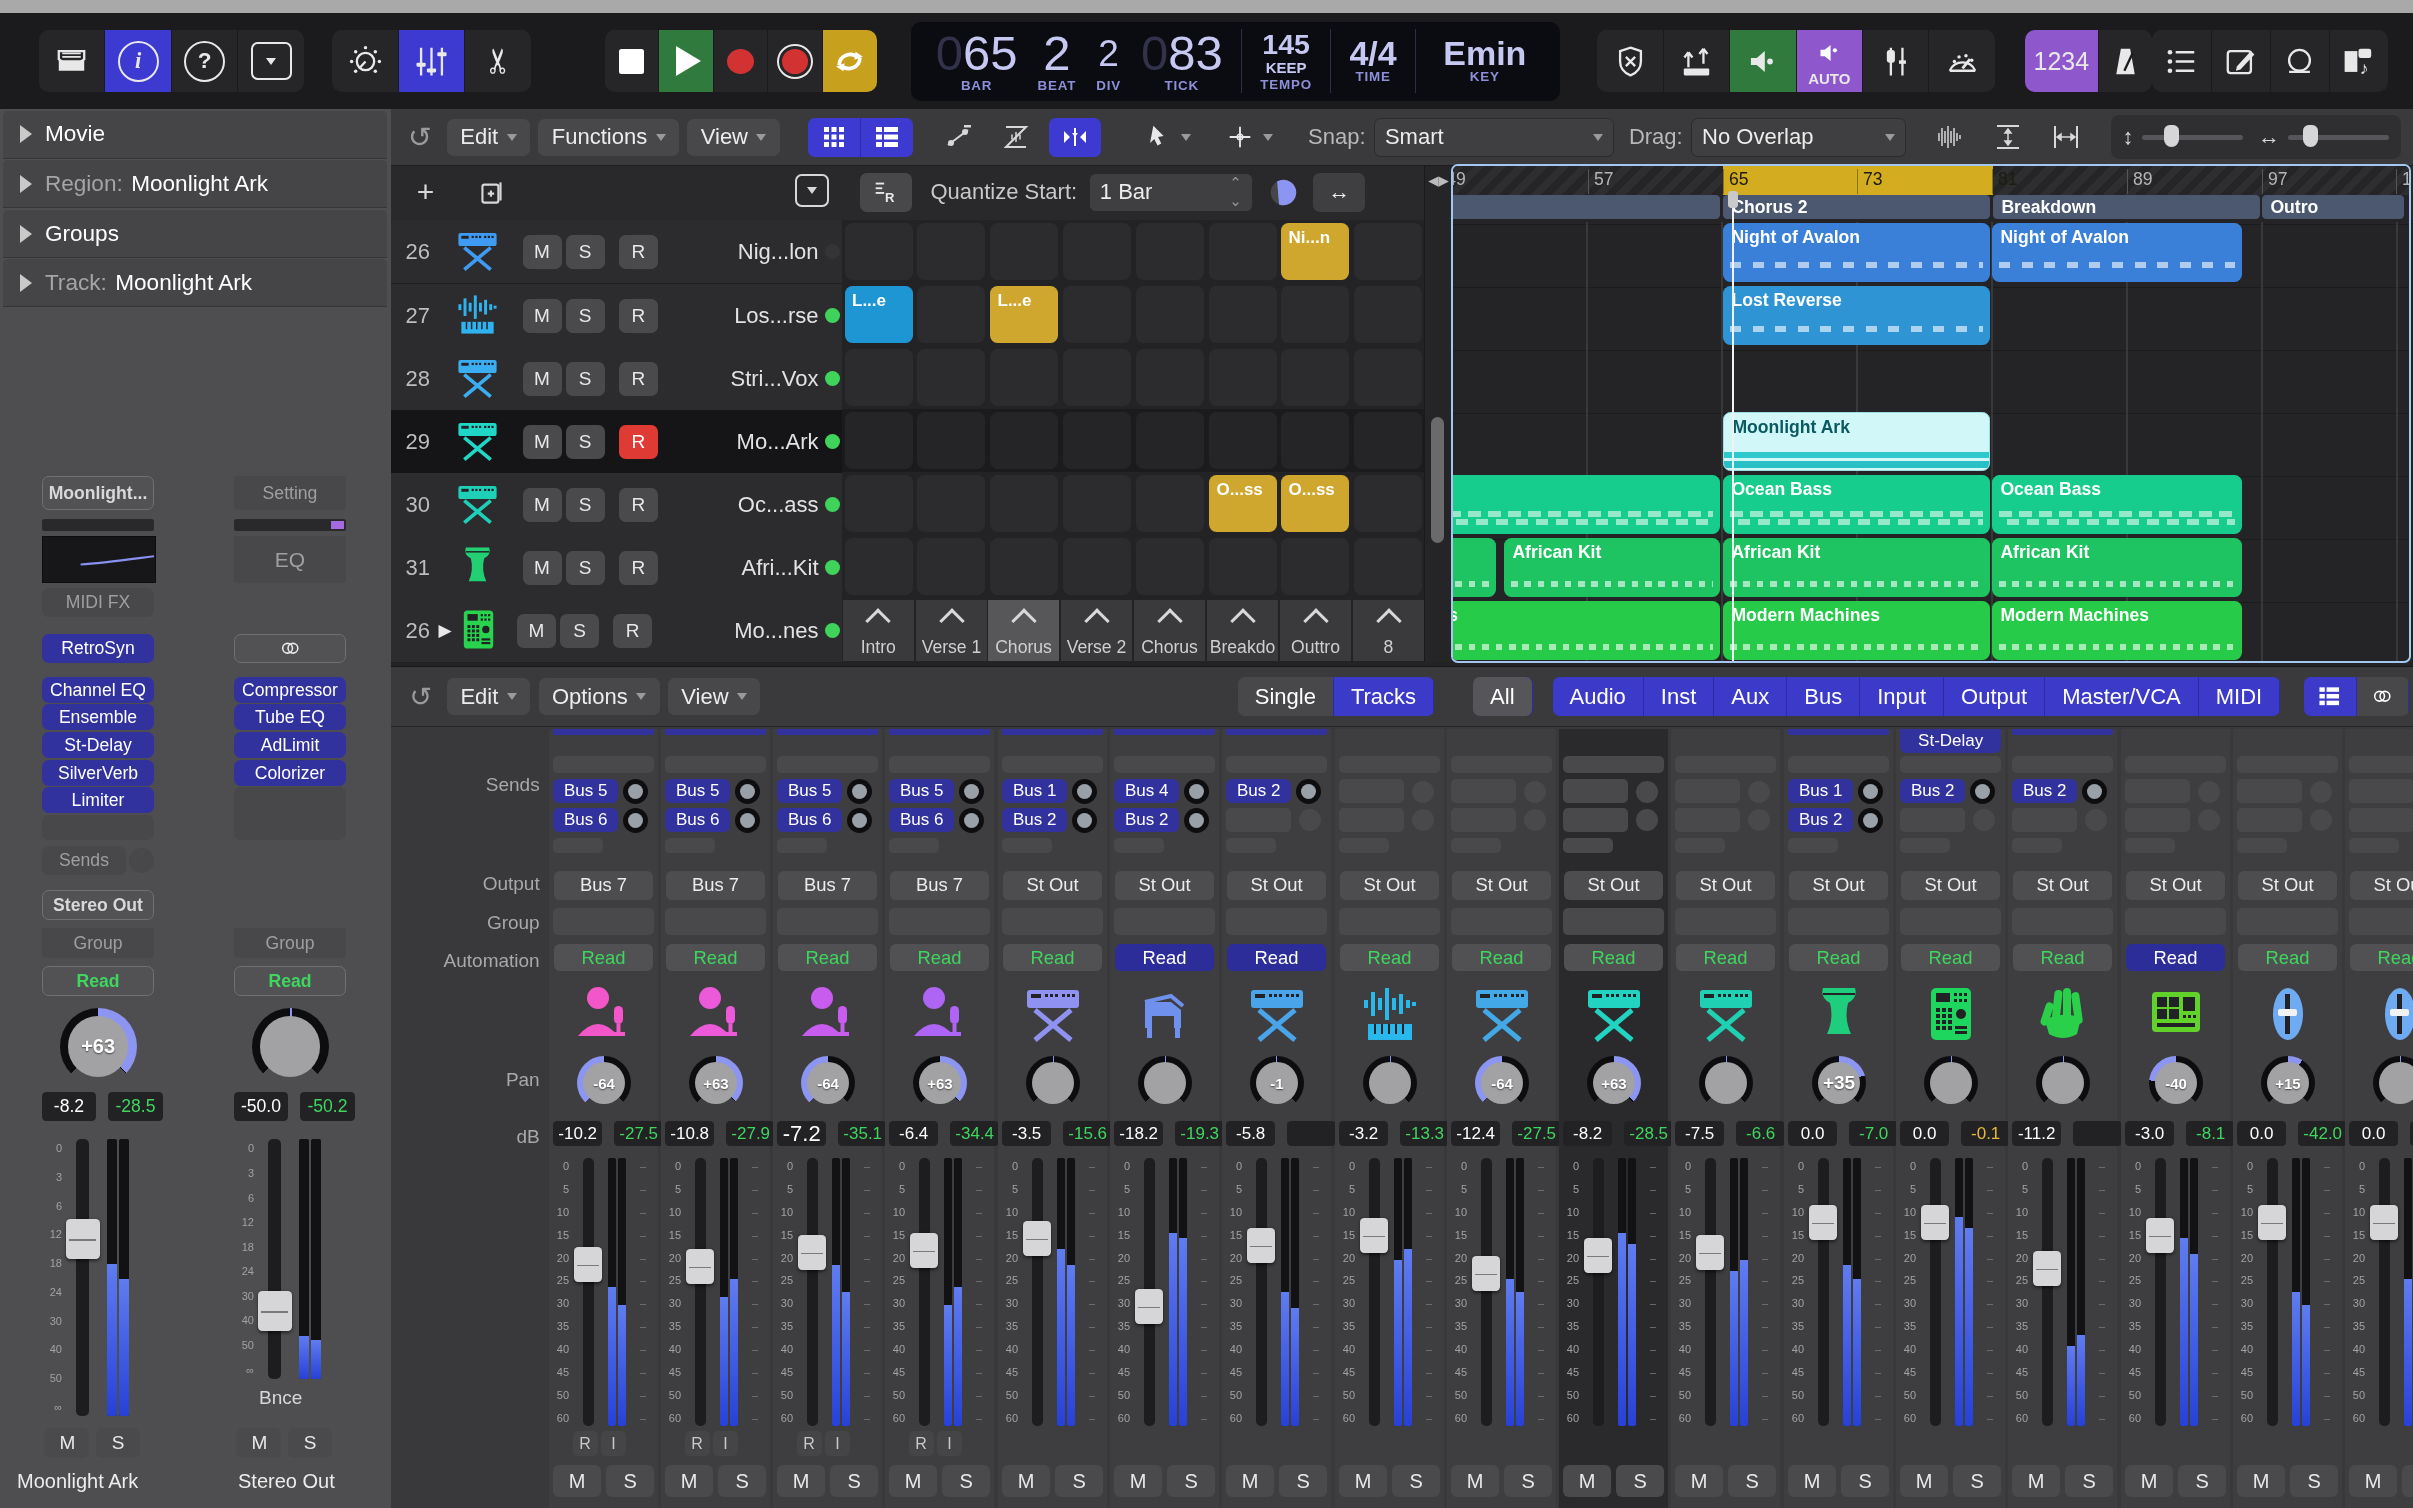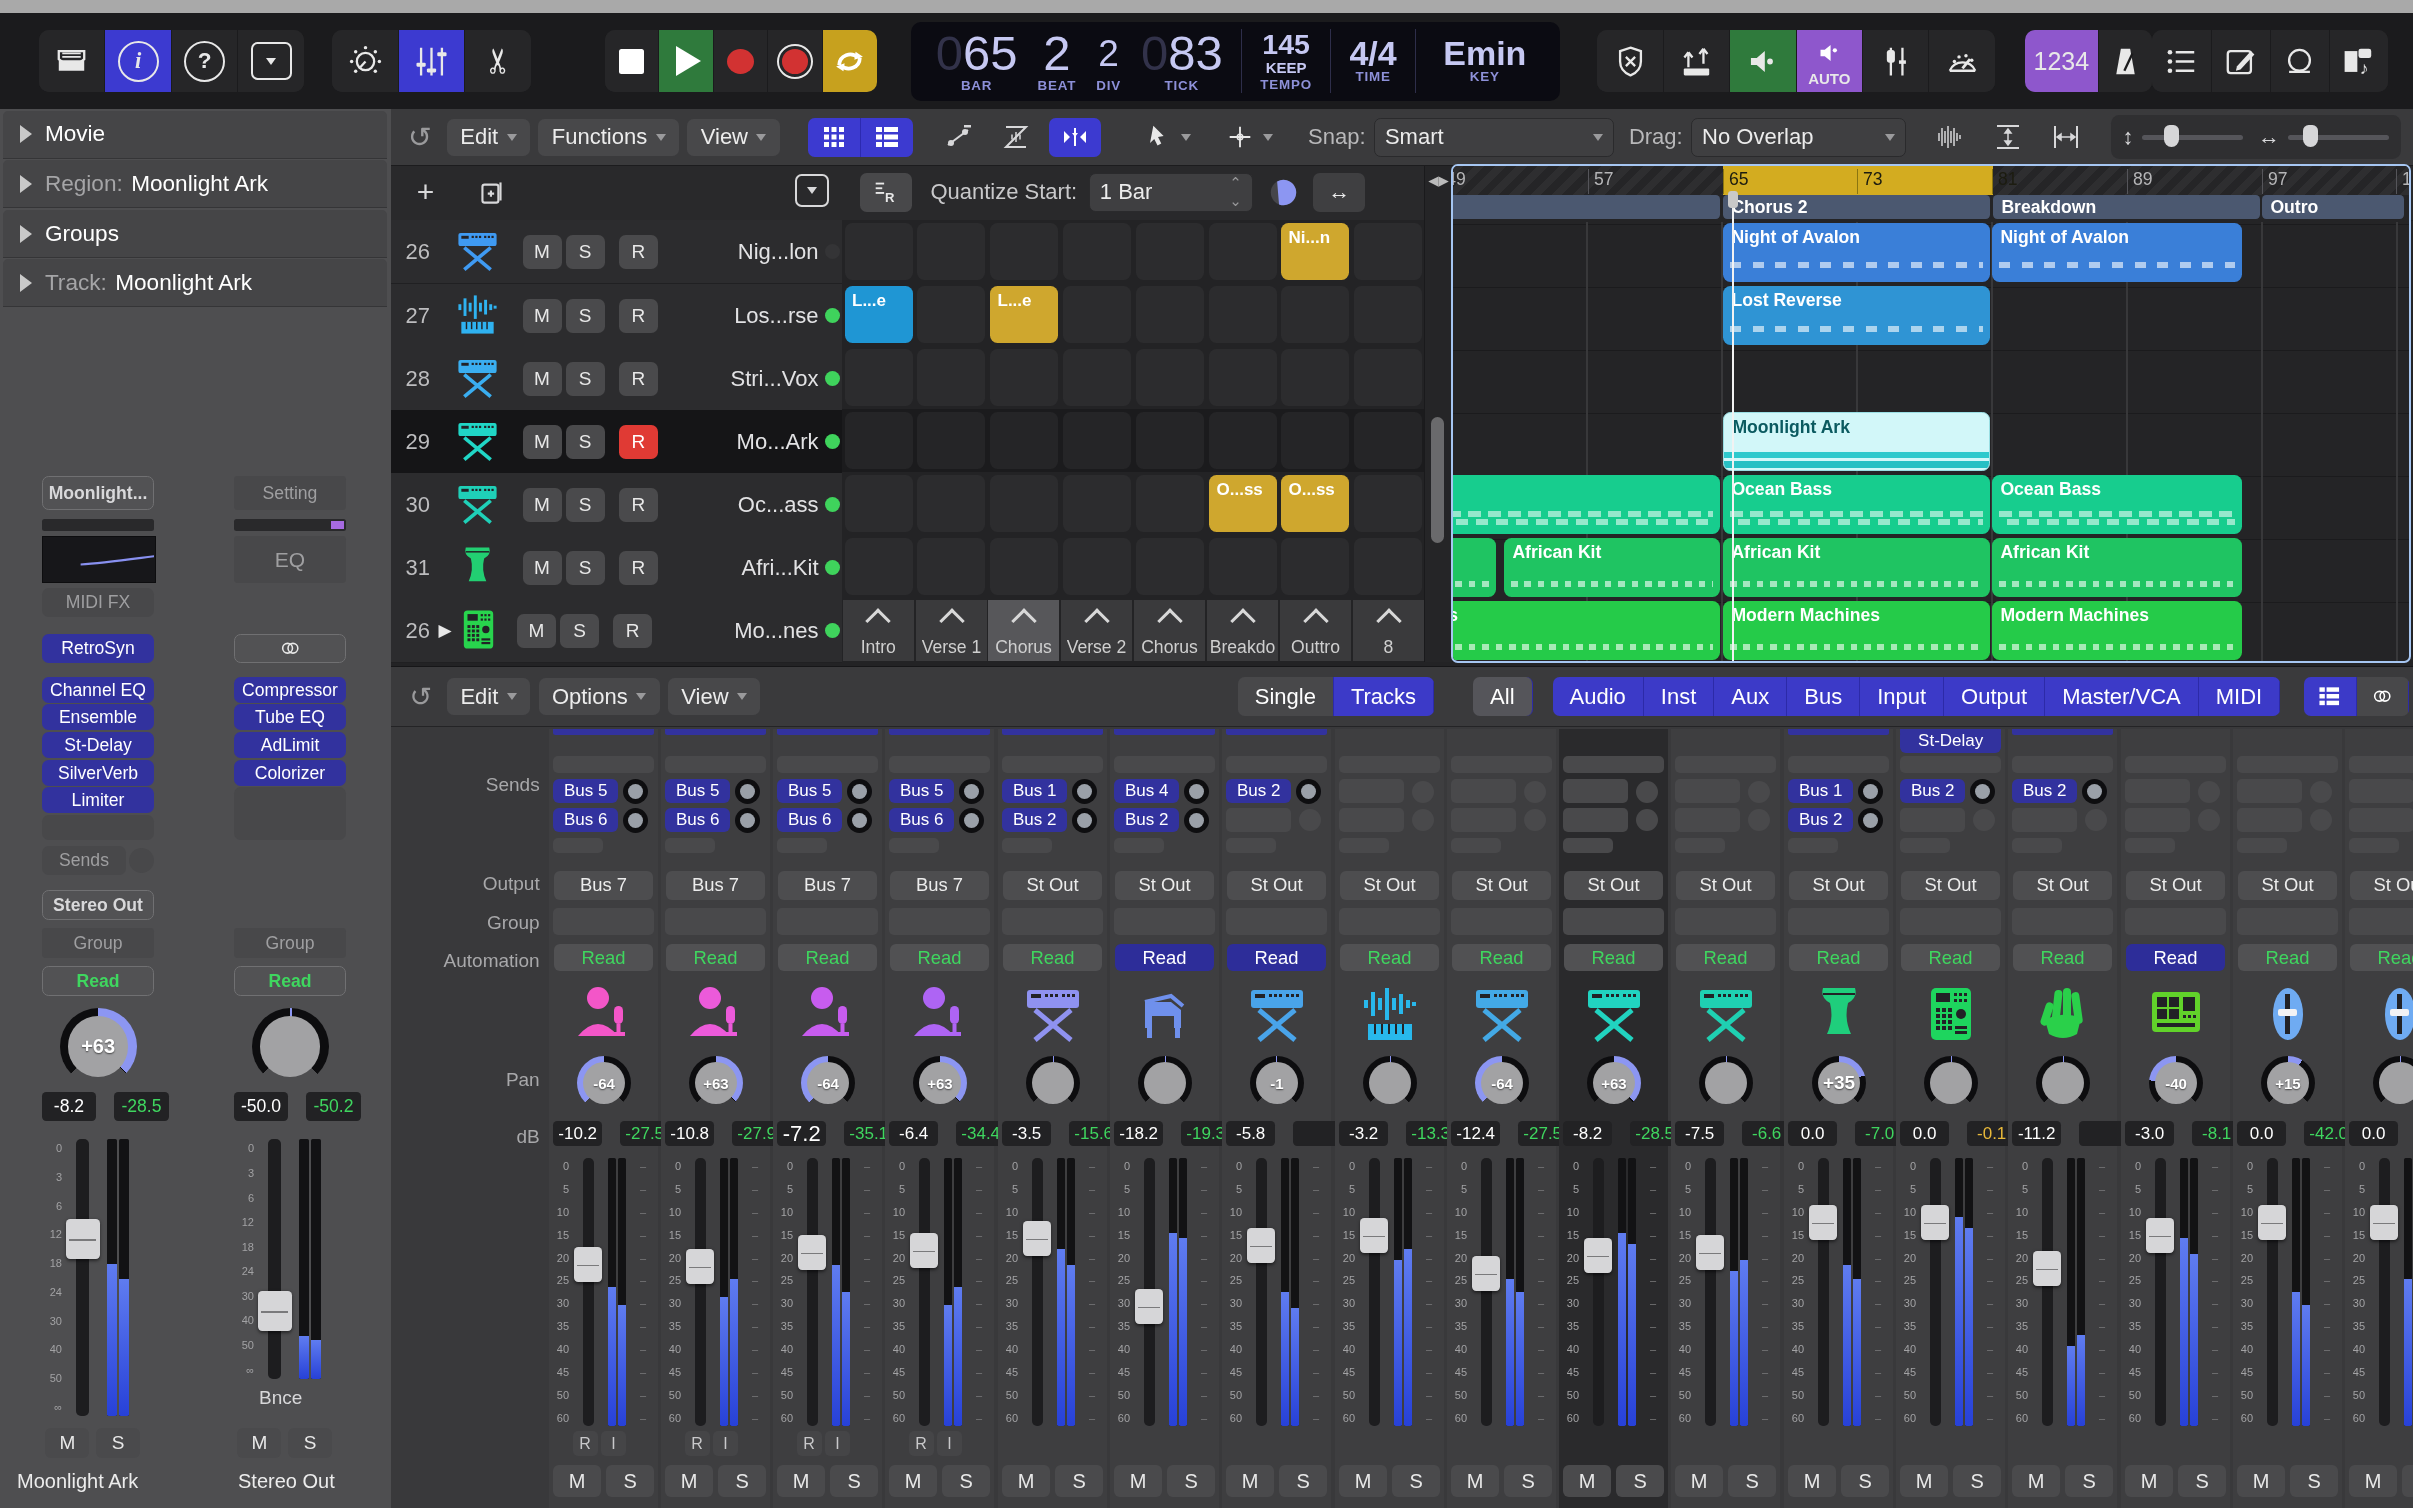--- a/index.html
+++ b/index.html
@@ -40,21 +40,21 @@
   .insp-pre{color:#a5a5a7;margin-right:8.4px;}
   .strip{position:absolute;top:199px;width:112px;height:1167px;}
   .sbtn{position:absolute;left:0;width:112px;display:flex;align-items:center;justify-content:center;
         font-size:17.6px;color:#d8d8da;background:#58585a;border-radius:6.7px;box-sizing:border-box;}
   .sbtn.blue{background:#32329e;color:#fff;}
   .sbtn.dim{color:#9f9fa1;background:#48484a;}
   .sbtn.outl{background:#525254;border:0.8px solid #707072;font-weight:bold;}
   .readtxt{color:#3fd65f;}
   .knob{border-radius:50%;position:absolute;}
   .knob .inner{position:absolute;border-radius:50%;background:#a2a2a4;display:flex;align-items:center;justify-content:center;color:#fff;font-weight:bold;text-shadow:0 0.8px 1.7px rgba(0,0,0,.6);}
-  .dbrow{position:absolute;display:flex;gap:18px;}
+  .dbrow{position:absolute;display:flex;gap:12px;}
   .dbbox{background:#222224;border-radius:4.2px;display:flex;align-items:center;justify-content:center;font-size:17.6px;color:#fff;}
   .dbbox.g{color:#3fd65f;}
   .dbbox.y{color:#e8b93a;}
   .fader{position:absolute;}
   .fad-track{position:absolute;background:#1d1d1f;border-radius:5px;}
   .fad-cap{position:absolute;background:#d6d6d8;border-radius:4.2px;box-shadow:0 1.7px 3.4px rgba(0,0,0,.5);}
   .fad-cap::after{content:"";position:absolute;left:3.4px;right:3.4px;top:50%;height:1.7px;background:#7a7a7c;}
   .meterbar{position:absolute;background:#121214;overflow:hidden;border-radius:1.7px;}
   .meterfill{position:absolute;left:0;right:0;bottom:0;background:linear-gradient(#5f7cf0,#2741d8);}
   .scalecol{position:absolute;display:flex;flex-direction:column;justify-content:space-between;color:#a2a2a4;font-size:11px;text-align:right;}

